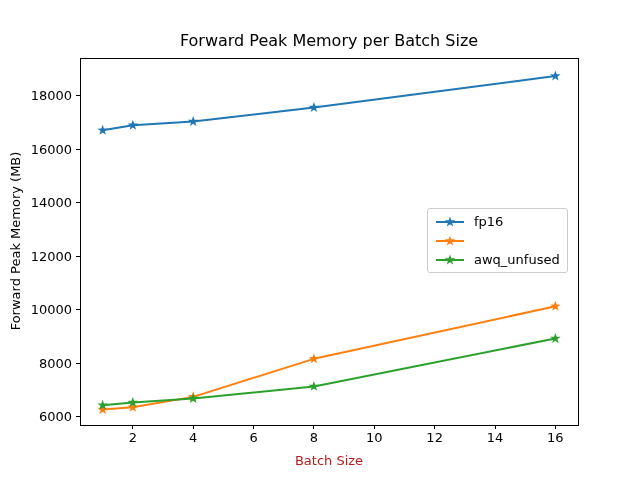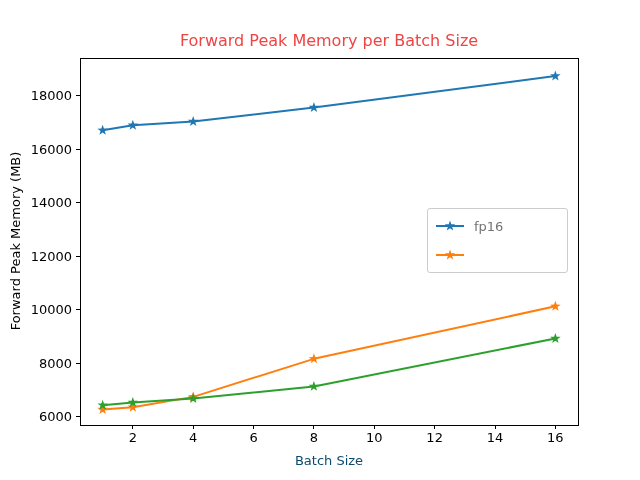--- a/index.html
+++ b/index.html
@@ -9,29 +9,29 @@
     height: 480px;
     background: #ffffff;
     font-family: "DejaVu Sans", "Liberation Sans", sans-serif;
     overflow: hidden;
   }
   .chart-title {
     position: absolute;
     top: 40px; left: 329px;
     transform: translate(-50%, -50%);
     font-size: 16px;
-    color: #ef4444;
+    color: #000000;
     white-space: nowrap;
   }
   .xlabel {
     position: absolute;
     top: 460px; left: 329px;
     transform: translate(-50%, -50%);
     font-size: 13px;
-    color: #0c4a6e;
+    color: #b91c1c;
     white-space: nowrap;
   }
   .ylabel {
     position: absolute;
     top: 241px; left: 15px;
     transform: translate(-50%, -50%) rotate(-90deg);
     font-size: 13px;
     color: #000000;
     white-space: nowrap;
   }
@@ -44,21 +44,21 @@
     background: rgba(255,255,255,0.9);
     border: 1px solid #cccccc;
     border-radius: 3px;
     padding: 3px 8px 3px 7px;
     display: flex;
     flex-direction: column;
     justify-content: space-around;
   }
   .legend-entry { display: flex; align-items: center; height: 19px; }
   .legend-entry svg { flex: 0 0 auto; margin-right: 9px; }
-  .legend-label { font-size: 13px; color: #737373; line-height: 19px; white-space: nowrap; }
+  .legend-label { font-size: 13px; color: #000000; line-height: 19px; white-space: nowrap; }
   .tick-text { font-size: 13px; fill: #000000; }
 </style>
 </head>
 <body>
 
 <div class="figure">
   <svg class="plot" id="plot-svg" width="640" height="480" viewBox="0 0 640 480">
       <rect x="80" y="58" width="498" height="367" fill="none" stroke="#000000" stroke-width="1" shape-rendering="crispEdges"></rect>
       <g>
         <line x1="132.8181818181818" y1="425" x2="132.8181818181818" y2="429" stroke="#000000" stroke-width="1" shape-rendering="crispEdges"></line>
@@ -129,14 +129,21 @@
           <path d="M15.00,1.50L16.29,5.22L20.23,5.30L17.09,7.68L18.23,11.45L15.00,9.20L11.77,11.45L12.91,7.68L9.77,5.30L13.71,5.22Z" fill="#1f77b4"></path>
         </svg>
         <span class="legend-label">fp16</span>
       </div>
       <div class="legend-entry">
         <svg width="30" height="14">
           <line x1="1" y1="7" x2="29" y2="7" stroke="#ff7f0e" stroke-width="2"></line>
           <path d="M15.00,1.50L16.29,5.22L20.23,5.30L17.09,7.68L18.23,11.45L15.00,9.20L11.77,11.45L12.91,7.68L9.77,5.30L13.71,5.22Z" fill="#ff7f0e"></path>
         </svg>
       </div>
+      <div class="legend-entry">
+        <svg width="30" height="14">
+          <line x1="1" y1="7" x2="29" y2="7" stroke="#2ca02c" stroke-width="2"></line>
+          <path d="M15.00,1.50L16.29,5.22L20.23,5.30L17.09,7.68L18.23,11.45L15.00,9.20L11.77,11.45L12.91,7.68L9.77,5.30L13.71,5.22Z" fill="#2ca02c"></path>
+        </svg>
+        <span class="legend-label">awq_unfused</span>
+      </div>
     </div>
 </div>
 
 </body></html>

